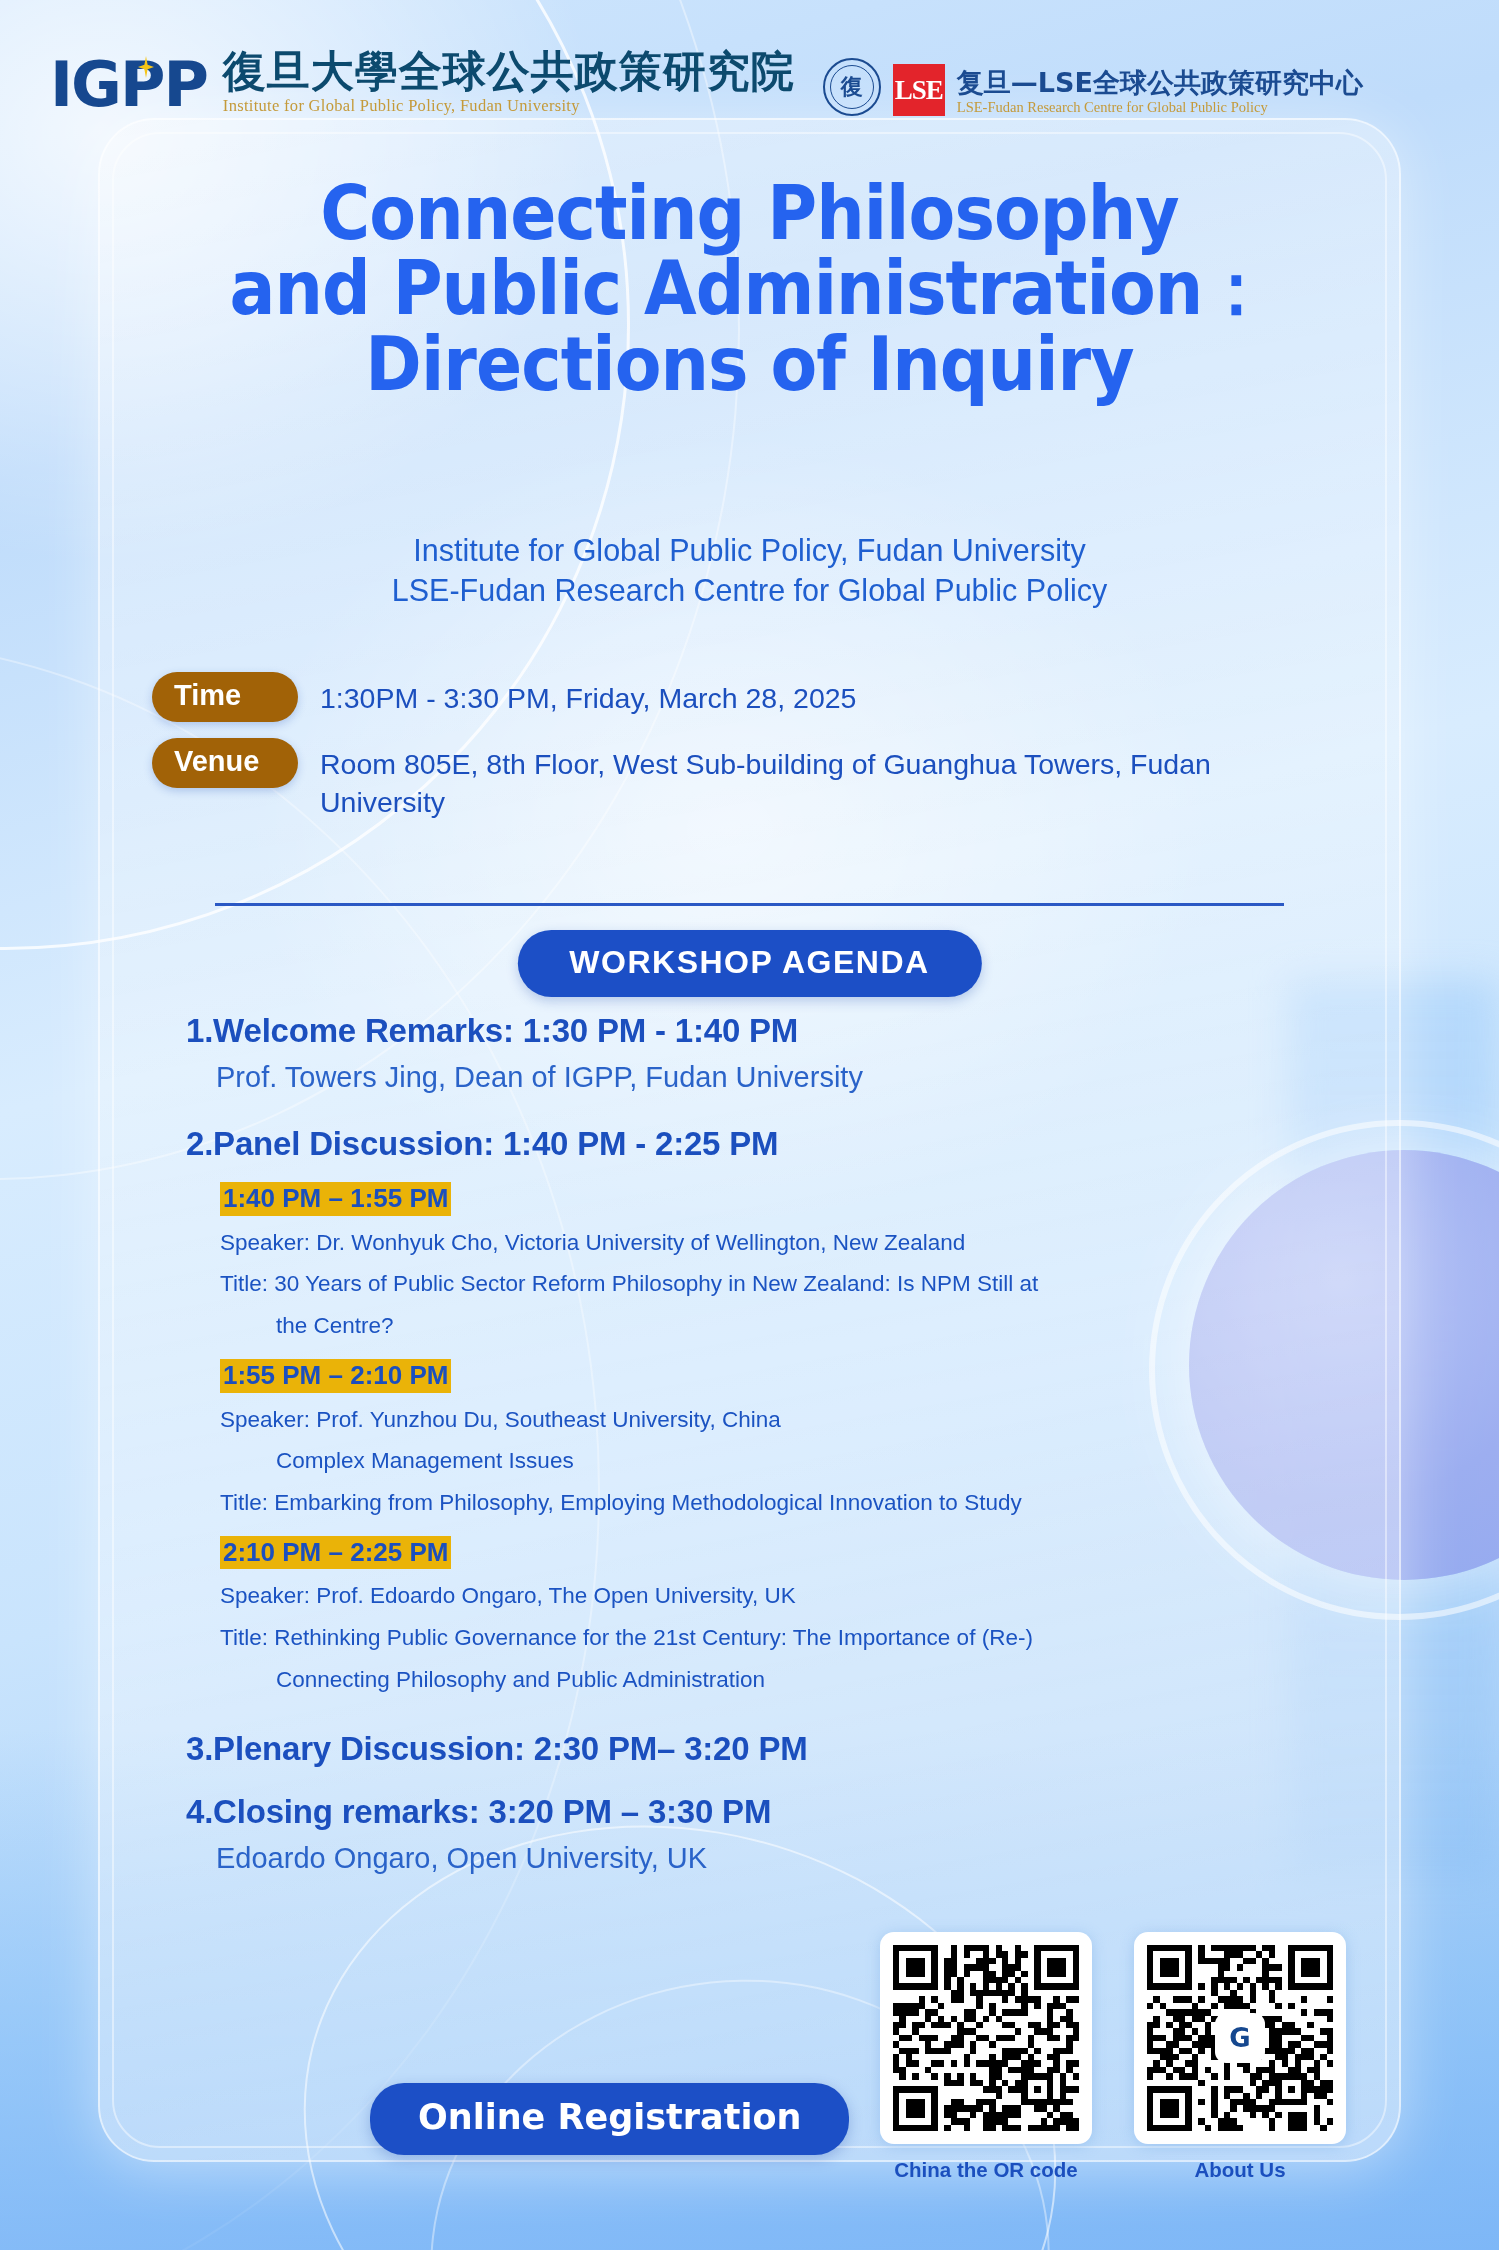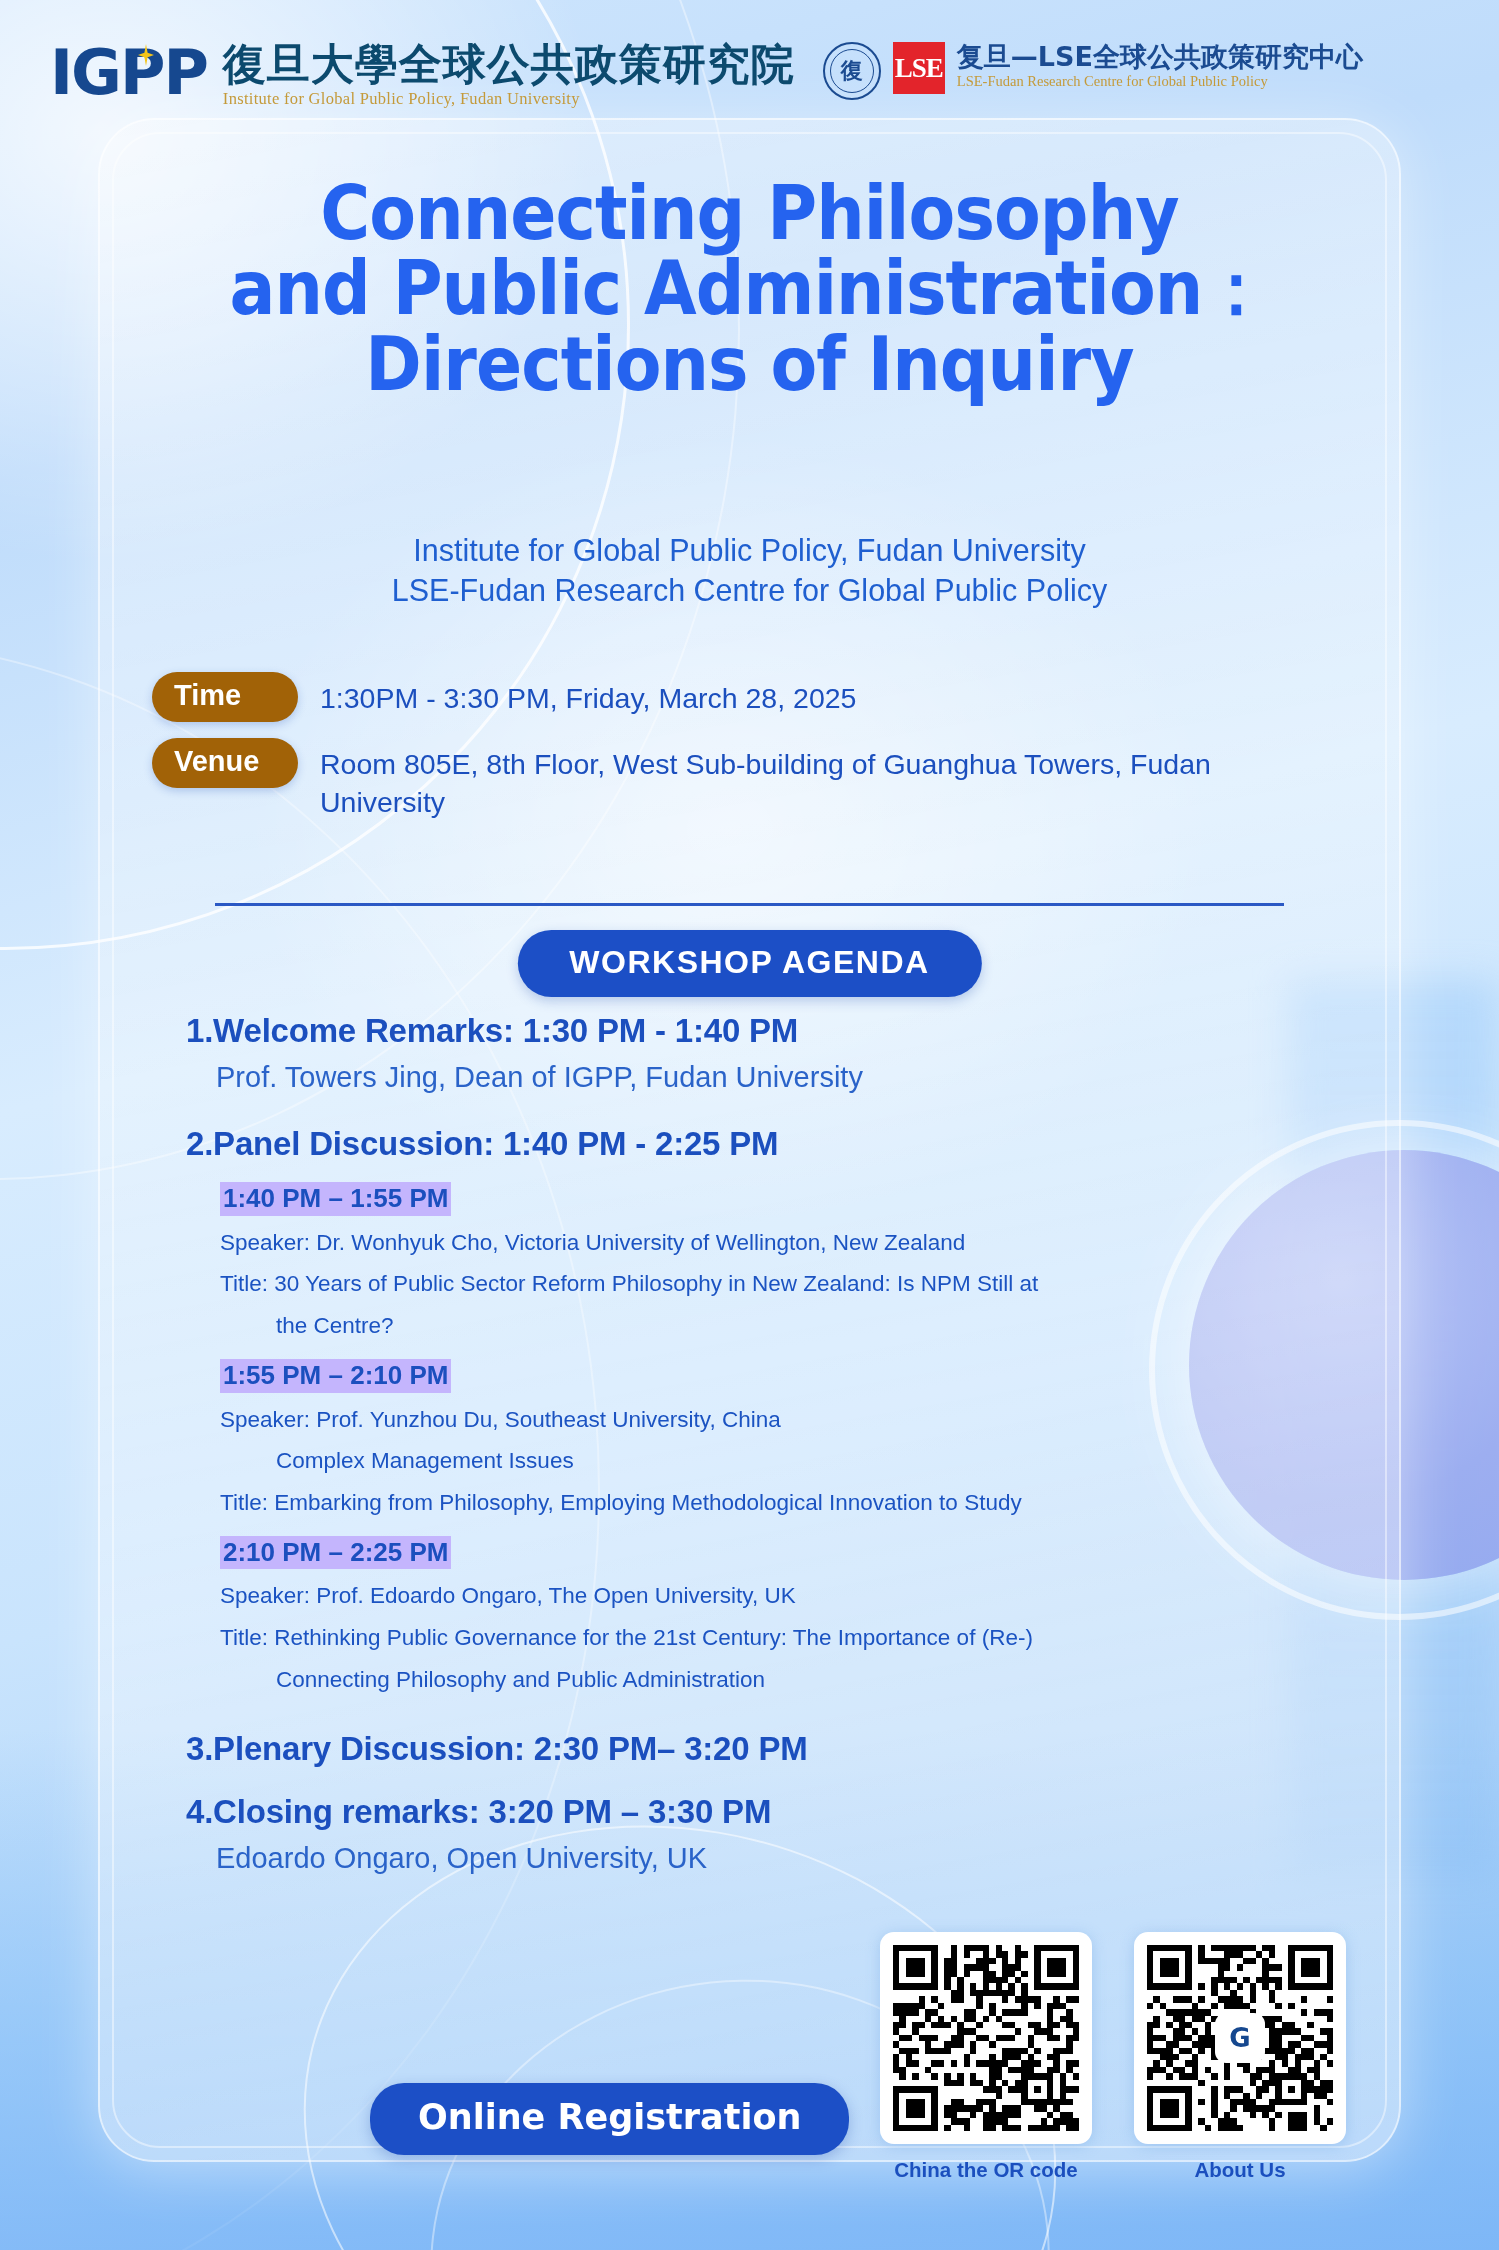--- a/index.html
+++ b/index.html
@@ -87,22 +87,22 @@
     position:absolute; left:112px; top:132px; right:112px; bottom:102px;
     border-radius:48px;
     border:2px solid rgba(255,255,255,.45);
   }
 
   
   .content{ position:absolute; inset:0; }
 
   
   .header{
-    position:absolute; left:50px; top:42px; right:36px; height:90px;
-    display:flex; align-items:flex-start;
+    position:absolute; left:50px; top:26px; right:36px; height:90px;
+    display:flex; align-items:flex-end;
   }
   .igpp-logo{
     font-family:"DejaVu Sans", sans-serif;
     font-weight:bold; font-size:62px; letter-spacing:-2px;
     color:#16488f; line-height:1; position:relative;
     padding-right:10px;
   }
   .igpp-logo .spark{
     position:absolute; left:88px; top:2px; width:16px; height:22px;
     background:#f5c518;
@@ -214,21 +214,21 @@
     letter-spacing:-.2px; line-height:1.18;
   }
   .item-sub{
     color:#2a63c9; font-size:29px; line-height:1.25;
     margin-top:8px; margin-left:30px;
   }
   .slot{ margin-left:34px; margin-top:18px; }
   .slot-time{
     display:inline-block;
     color:#1b4fbe; font-weight:bold; font-size:26px;
-    background:#c4b5fd; padding:1px 3px 2px; line-height:1.18;
+    background:#eab308; padding:1px 3px 2px; line-height:1.18;
   }
   .slot-line{
     color:#1b53c2; font-size:22.5px; line-height:1.32; margin-top:12px;
   }
   .slot-line .wrap{ display:block; padding-left:56px; }
   .gap-a{ height:30px; }
   .gap-b{ height:24px; }
   .gap-c{ height:36px; }
 
   

